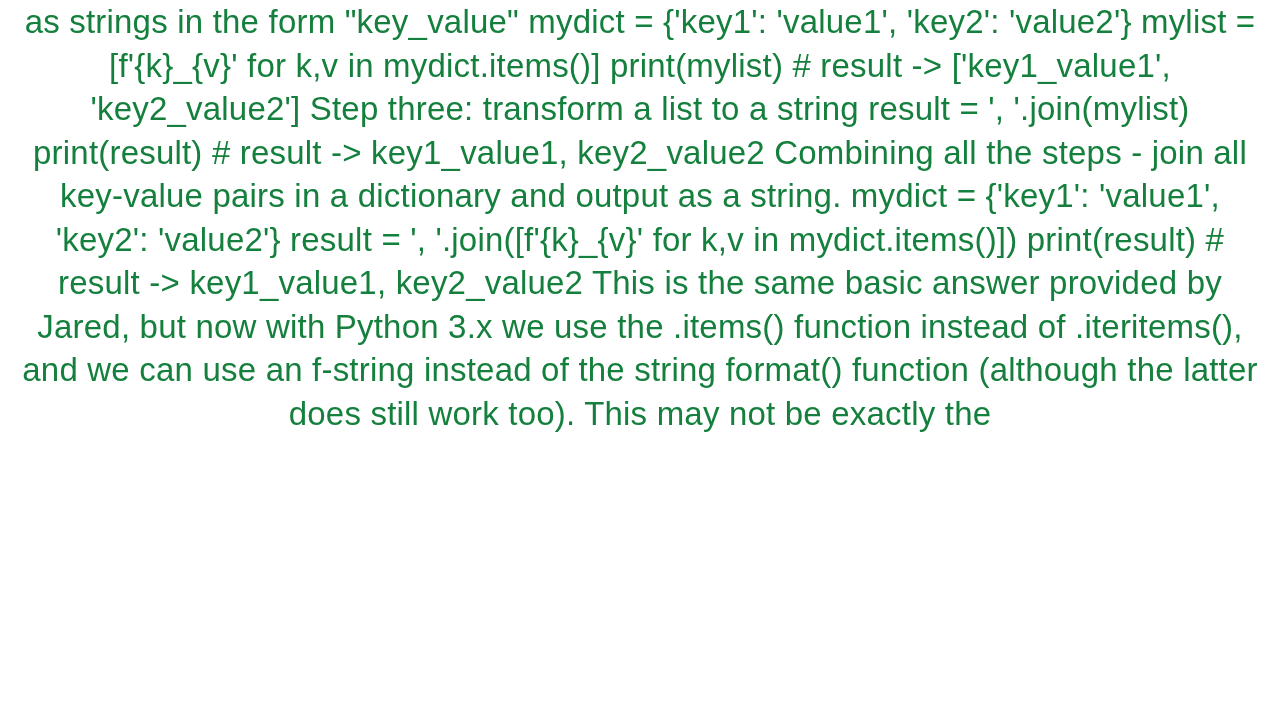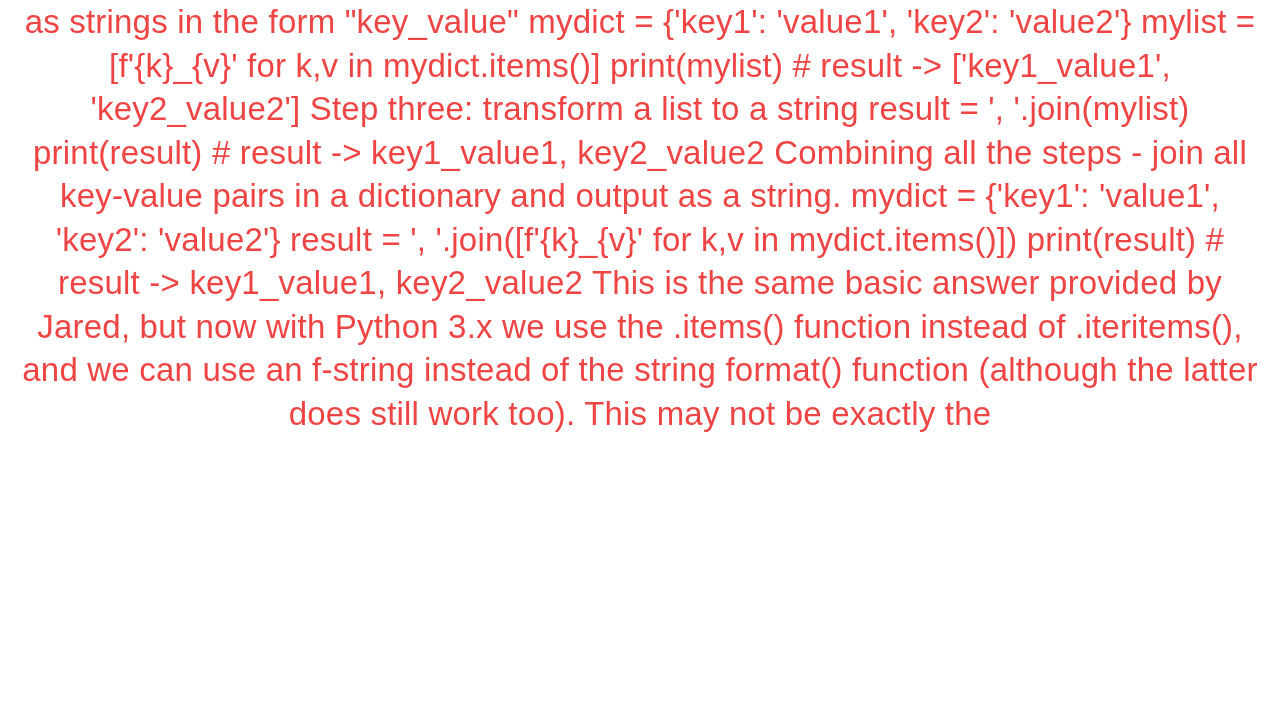--- a/index.html
+++ b/index.html
@@ -16,21 +16,21 @@
       display: flex;
       align-items: flex-start;
       justify-content: center;
       padding: 0 20px;
       box-sizing: border-box;
     }
     .text-block {
       font-family: Arial, Helvetica, sans-serif;
       font-size: 33px;
       line-height: 1.32;
-      color: #ef4444;
+      color: #15803d;
       text-align: center;
       max-width: 1240px;
       font-weight: 400;
       letter-spacing: 0.2px;
     }
   </style>
 </head>
 <body>
 
 <div class="content">

